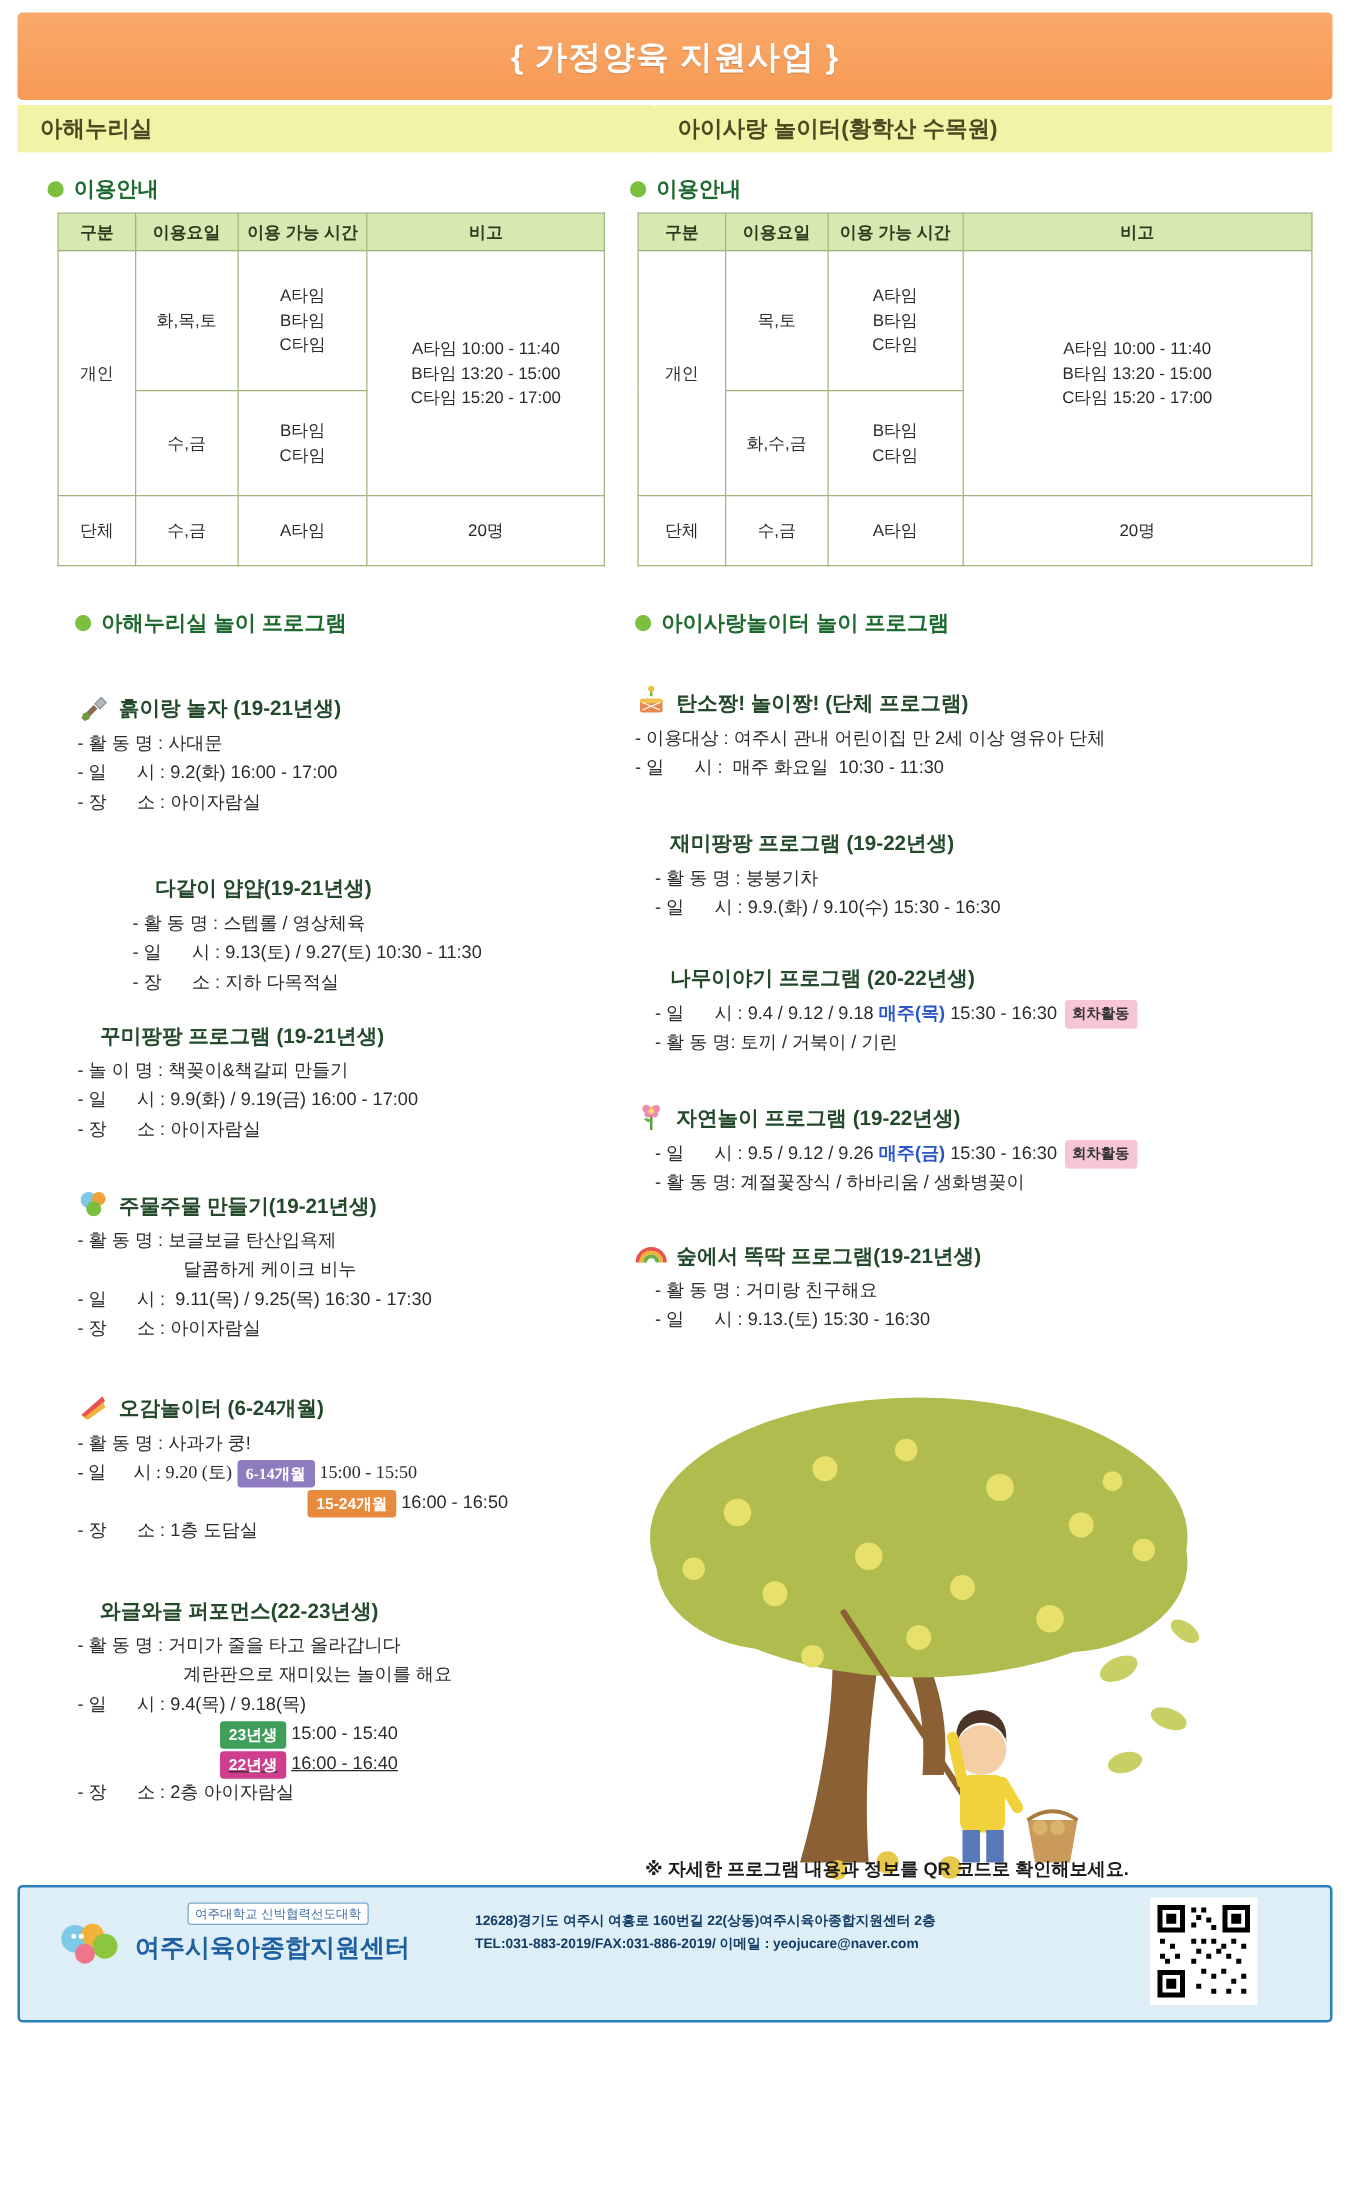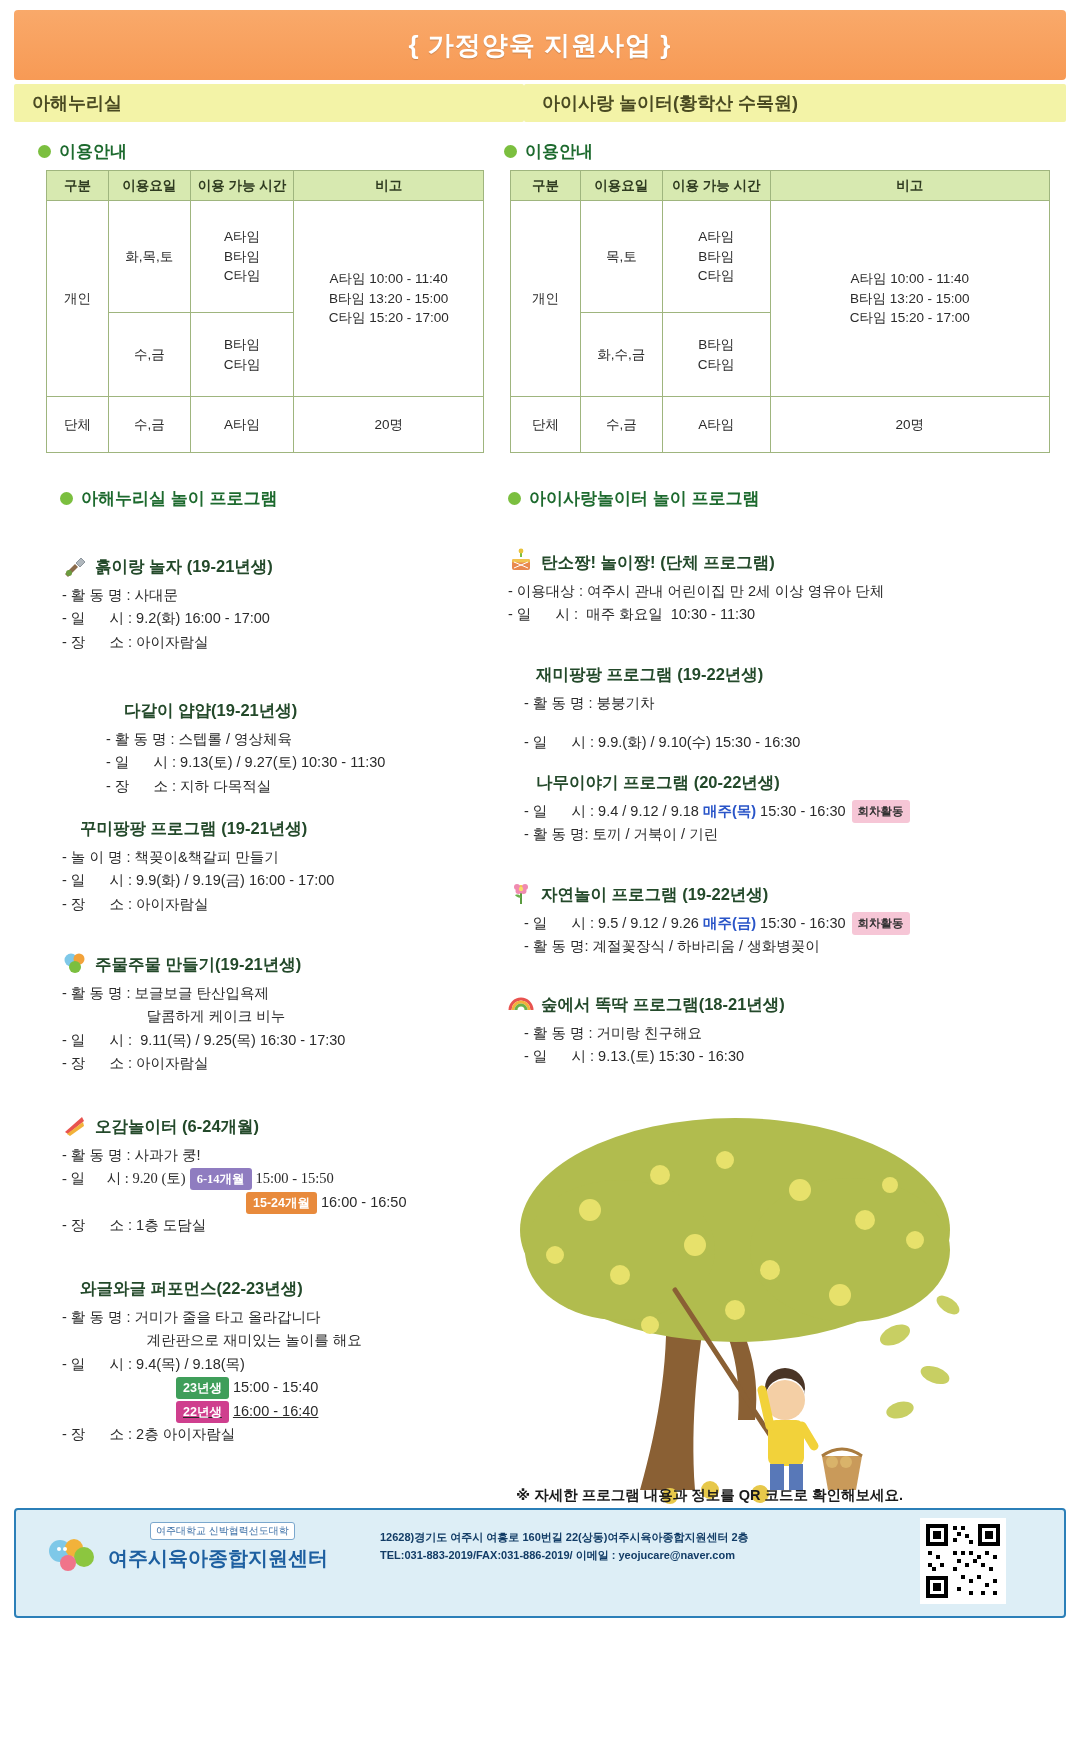--- a/index.html
+++ b/index.html
@@ -331,21 +331,21 @@
   </div>
   <div class="prog-line">- 이용대상 : 여주시 관내 어린이집 만 2세 이상 영유아 단체</div>
   <div class="prog-line">- 일      시 :  매주 화요일  10:30 - 11:30</div>
 </div>
 
 <div class="prog" style="left:508px; top:664px; width:520px;">
   <div class="prog-head" style="padding-left:28px;">
     <span>재미팡팡 프로그램 (19-22년생)</span>
   </div>
   <div class="prog-line" style="padding-left:16px;">- 활 동 명 : 붕붕기차</div>
-  <div class="prog-line" style="padding-left:16px;margin-top:16px;">- 일      시 : 9.9.(화) / 9.10(수) 15:30 - 16:30</div>
+  <div class="prog-line" style="padding-left:16px;">- 일      시 : 9.9.(화) / 9.10(수) 15:30 - 16:30</div>
 </div>
 
 <div class="prog" style="left:508px; top:772px; width:520px;">
   <div class="prog-head" style="padding-left:28px;">
     <span>나무이야기 프로그램 (20-22년생)</span>
   </div>
   <div class="prog-line" style="padding-left:16px; display:flex; align-items:center;">
     <span>- 일      시 : 9.4 / 9.12 / 9.18 </span>
     <span class="hl-blue">매주(목)</span>
     <span> 15:30 - 16:30</span>
@@ -381,21 +381,21 @@
 
 <div class="prog" style="left:508px; top:990px; width:520px;">
   <div class="prog-head">
     <span class="ico">
       <svg viewBox="0 0 26 26" width="26" height="26">
         <path d="M2 20 A11 11 0 0 1 24 20" fill="none" stroke="#e8534f" stroke-width="3"></path>
         <path d="M5 20 A8 8 0 0 1 21 20" fill="none" stroke="#f2b23a" stroke-width="3"></path>
         <path d="M8 20 A5 5 0 0 1 18 20" fill="none" stroke="#6cb04a" stroke-width="3"></path>
       </svg>
     </span>
-    <span>숲에서 똑딱 프로그램(18-21년생)</span>
+    <span>숲에서 똑딱 프로그램(19-21년생)</span>
   </div>
   <div class="prog-line" style="padding-left:16px;">- 활 동 명 : 거미랑 친구해요</div>
   <div class="prog-line" style="padding-left:16px;">- 일      시 : 9.13.(토) 15:30 - 16:30</div>
 </div>
 
 <div id="illustration">
   <svg viewBox="0 0 520 420" width="520" height="420">
 
     <path d="M195 200 C200 260 190 330 170 400 L225 400 C220 330 228 265 238 205 Z" fill="#8a6034"></path>
     <path d="M238 205 C260 240 272 280 268 330 L285 330 C292 275 272 230 250 200 Z" fill="#8a6034"></path>

